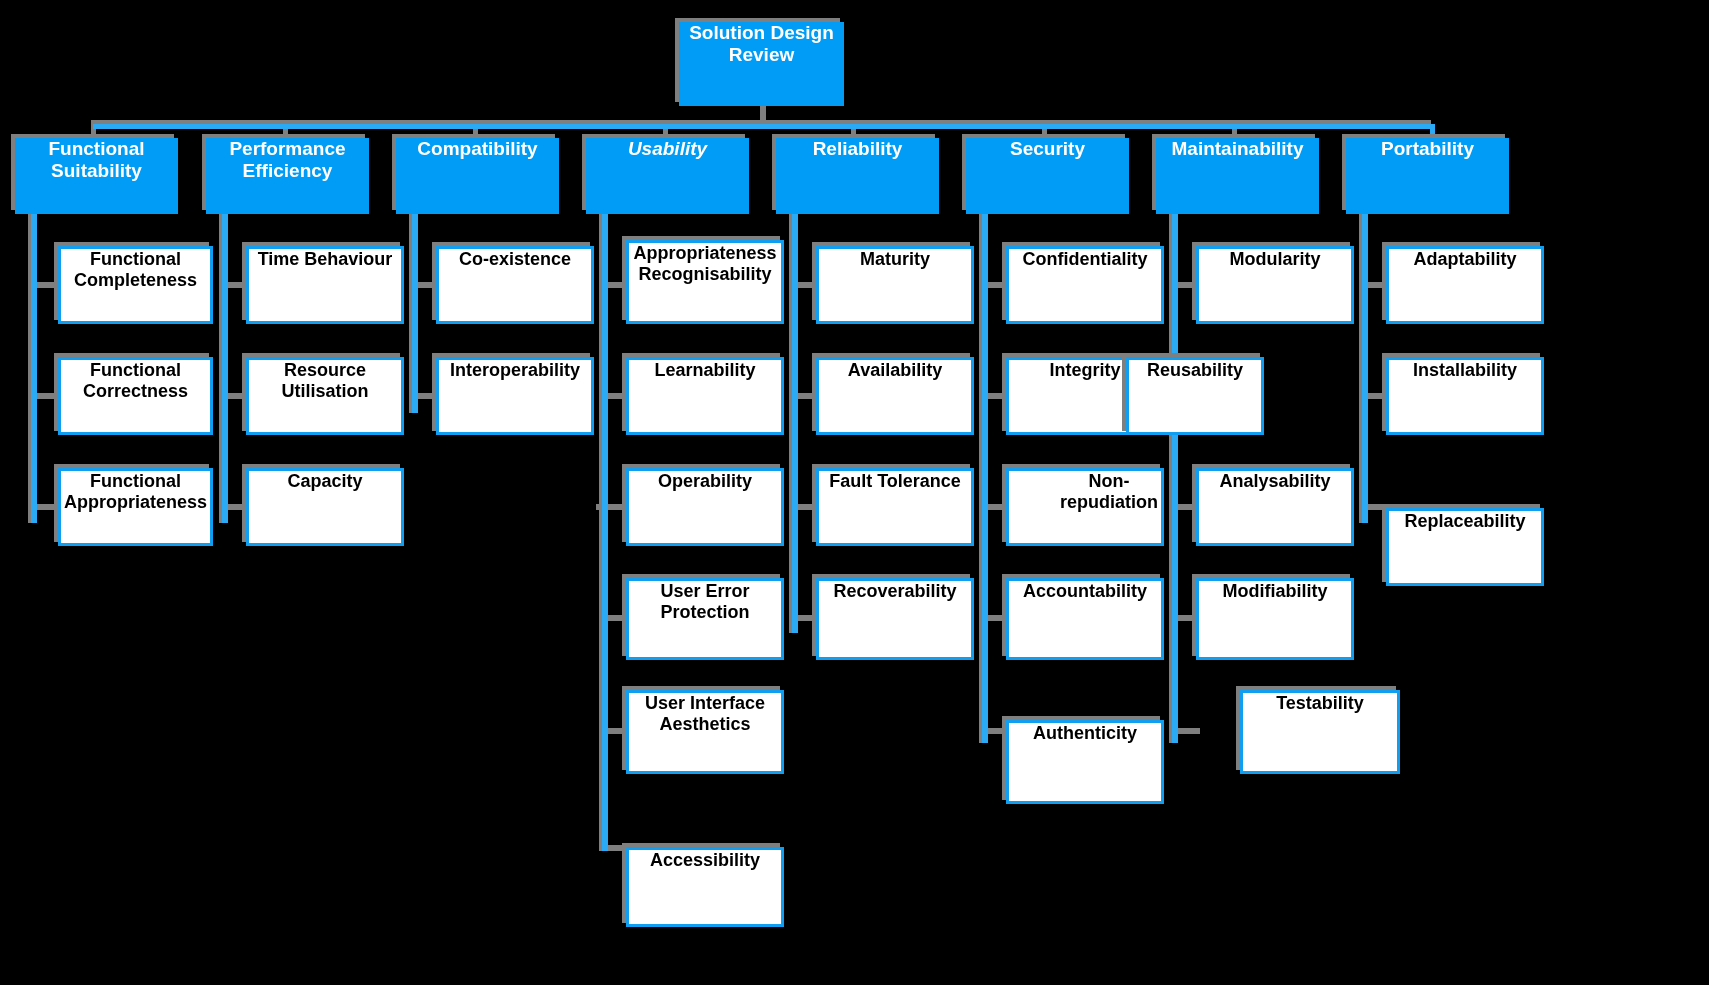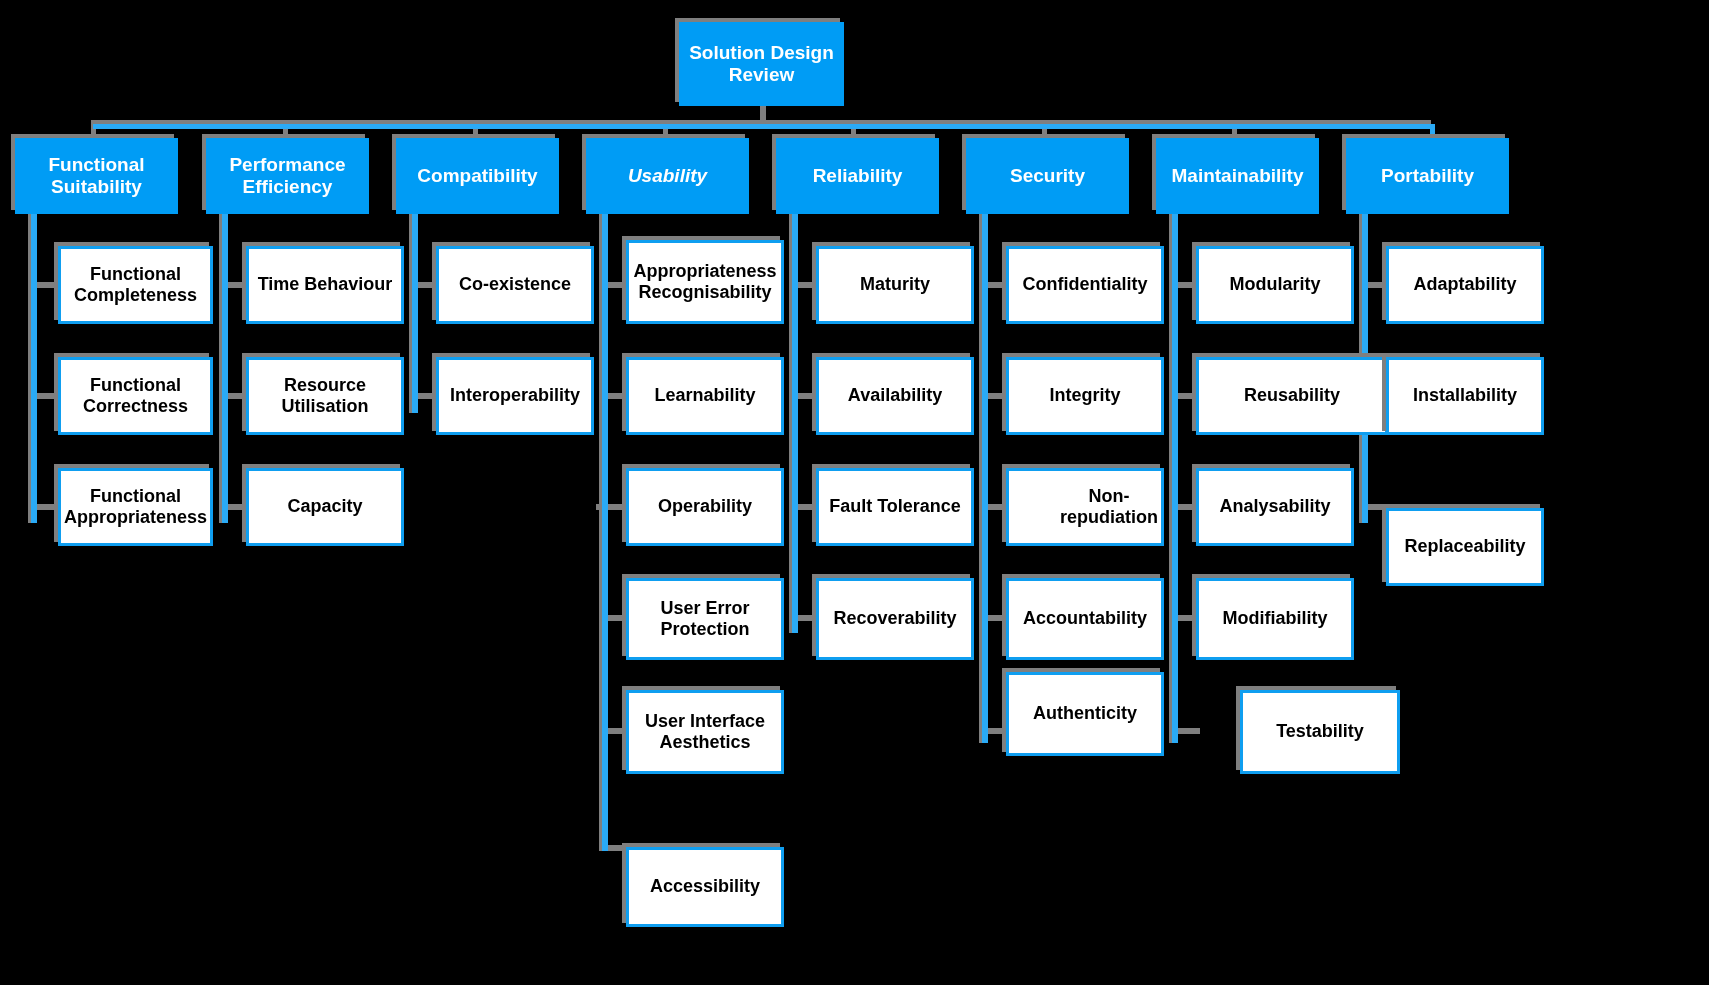--- a/index.html
+++ b/index.html
@@ -27,21 +27,20 @@
   .conn.blue {
     background: #2aaaf5;
     z-index: 2;
   }
 
   
   .node {
     position: absolute;
     box-sizing: border-box;
     display: flex;
-    align-items: center;
     justify-content: center;
     text-align: center;
     z-index: 5;
     line-height: 1.18;
   }
 
   
   .node.blue {
     background: #009cf5;
     color: #ffffff;
@@ -236,28 +235,28 @@
   </div>
   <div class="node white" style="left:1006px; top:357px; width:158px; height:78px;">
     <span class="label">Integrity</span>
   </div>
   <div class="node white" style="left:1006px; top:468px; width:158px; height:78px;padding-left:48px;">
     <span class="label">Non-repudiation</span>
   </div>
   <div class="node white" style="left:1006px; top:578px; width:158px; height:82px;">
     <span class="label">Accountability</span>
   </div>
-  <div class="node white" style="left:1006px; top:672px; width:158px; height:84px;">
+  <div class="node white" style="left:1006px; top:720px; width:158px; height:84px;">
     <span class="label">Authenticity</span>
   </div>
 
   <div class="node white" style="left:1196px; top:246px; width:158px; height:78px;">
     <span class="label">Modularity</span>
   </div>
-  <div class="node white" style="left:1196px; top:357px; width:192px; height:78px;">
+  <div class="node white" style="left:1126px; top:357px; width:138px; height:78px;">
     <span class="label">Reusability</span>
   </div>
   <div class="node white" style="left:1196px; top:468px; width:158px; height:78px;">
     <span class="label">Analysability</span>
   </div>
   <div class="node white" style="left:1196px; top:578px; width:158px; height:82px;">
     <span class="label">Modifiability</span>
   </div>
   <div class="node white" style="left:1240px; top:690px; width:160px; height:84px;">
     <span class="label">Testability</span>

